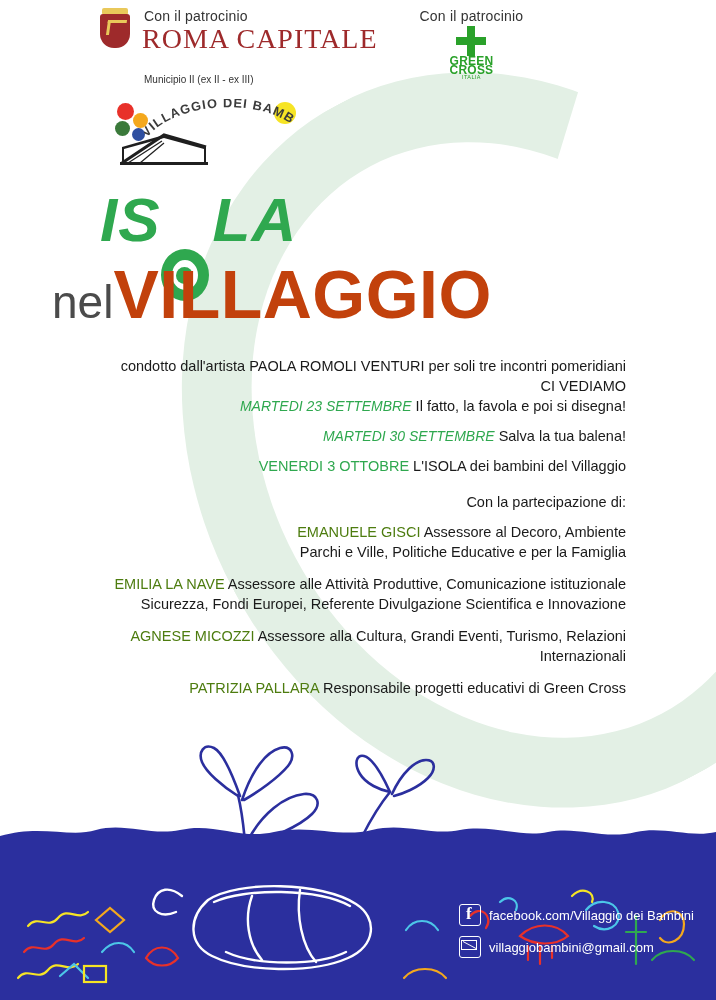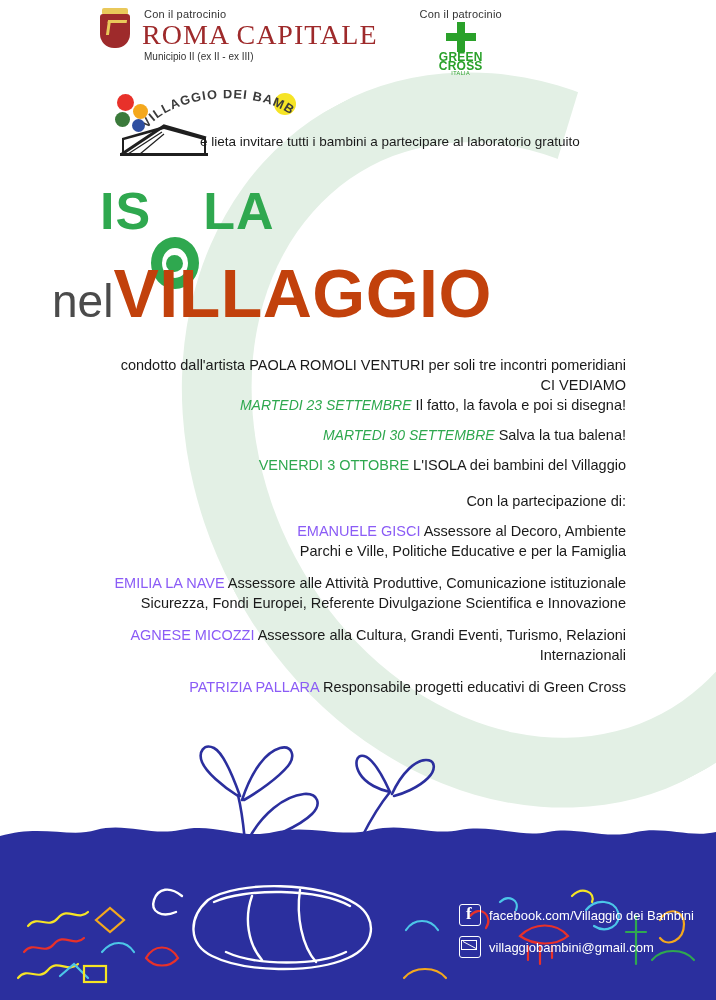--- a/index.html
+++ b/index.html
@@ -77,37 +77,37 @@
     position: absolute;
     top: -6px; left: 2px;
     width: 26px; height: 7px;
     background: #e9c85a;
     border-radius: 2px;
   }
   .roma-text {
     margin-left: 8px;
   }
   .patro-small {
-    font-size: 11px;
+    font-size: 14px;
     color: #333;
     letter-spacing: .2px;
     margin: 0 0 1px 2px;
   }
   .roma-capitale {
     font-family: "Liberation Serif", serif;
     font-size: 28px;
     letter-spacing: 1px;
     color: #9e2a2b;
     line-height: 1;
     font-weight: 400;
   }
   .municipio {
     font-size: 10px;
     color: #333;
-    margin-top: 2px;
+    margin-top: 21px;
     margin-left: 2px;
   }
   .green-block {
     margin-left: 42px;
     text-align: center;
   }
   .green-block .patro-small {
     margin-left: 0;
     text-align: left;
   }
@@ -181,27 +181,28 @@
     top: 44px;
     font-size: 13.5px;
     color: #1a1a1a;
     white-space: nowrap;
   }
 
   
   .title-main {
     position: relative;
     z-index: 2;
-    margin: 14px 0 16px 100px;
+    margin: 14px 0 8px 100px;
     font-family: "Liberation Sans", sans-serif;
-    font-size: 52px;
+    font-size: 62px;
     font-weight: bold;
     color: #2fa84f;
     letter-spacing: 1px;
     line-height: 70px;
+    font-style: italic;
   }
   .title-main .dotO {
     display: inline-block;
     position: relative;
     width: 52px;
   }
   .title-main .dotO .ring {
     position: absolute;
     left: 0; top: 8px;
     width: 48px; height: 52px;
@@ -250,21 +251,21 @@
   }
   .body-text p { margin: 0; }
   .lead { margin-bottom: 14px !important; }
   .green { color: #2fa84f; }
   .section-label { margin-top: 4px; margin-bottom: 4px; }
   .date-line { margin-bottom: 10px !important; }
   .date-line .green { font-size: 14px; font-style: italic; }
   .gap-top { margin-top: 16px !important; }
   .part-head { margin-bottom: 10px !important; }
   .person { margin-bottom: 12px !important; }
-  .person .nm { color: #8b5cf6; }
+  .person .nm { color: #4d7c0f; }
   .small-note { margin-top: 2px; }
 
   
   .art {
     position: absolute;
     left: 0;
     bottom: 0;
     width: 716px;
     height: 400px;
     z-index: 1;
@@ -371,21 +372,20 @@
 
       <svg class="tent" viewBox="0 0 92 34">
         <path d="M4 30 L4 14 L46 2 L88 14 L88 30 Z" fill="#1f1f1f"></path>
         <path d="M6 30 L6 16 L46 5 L86 16 L86 30 Z" fill="#ffffff"></path>
         <path d="M4 30 L46 2 L88 14" fill="none" stroke="#1f1f1f" stroke-width="3"></path>
         <path d="M10 30 L44 8" stroke="#1f1f1f" stroke-width="1.2" fill="none"></path>
         <path d="M22 30 L46 10" stroke="#1f1f1f" stroke-width="1.2" fill="none"></path>
         <rect x="2" y="29" width="88" height="3" fill="#1f1f1f"></rect>
       </svg>
     </div>
-    <div class="invite-line">è lieta invitare tutti i bambini a partecipare al laboratorio gratuito</div>
   </div>
 
   <div class="title-main">
     <span>IS</span><span class="dotO"><span class="ring"></span><span class="core"></span></span><span>LA</span>
   </div>
   <div class="title-sub">
     <span class="nel">nel</span><span class="villaggio">VILLAGGIO</span>
   </div>
 
   <div class="body-text">

